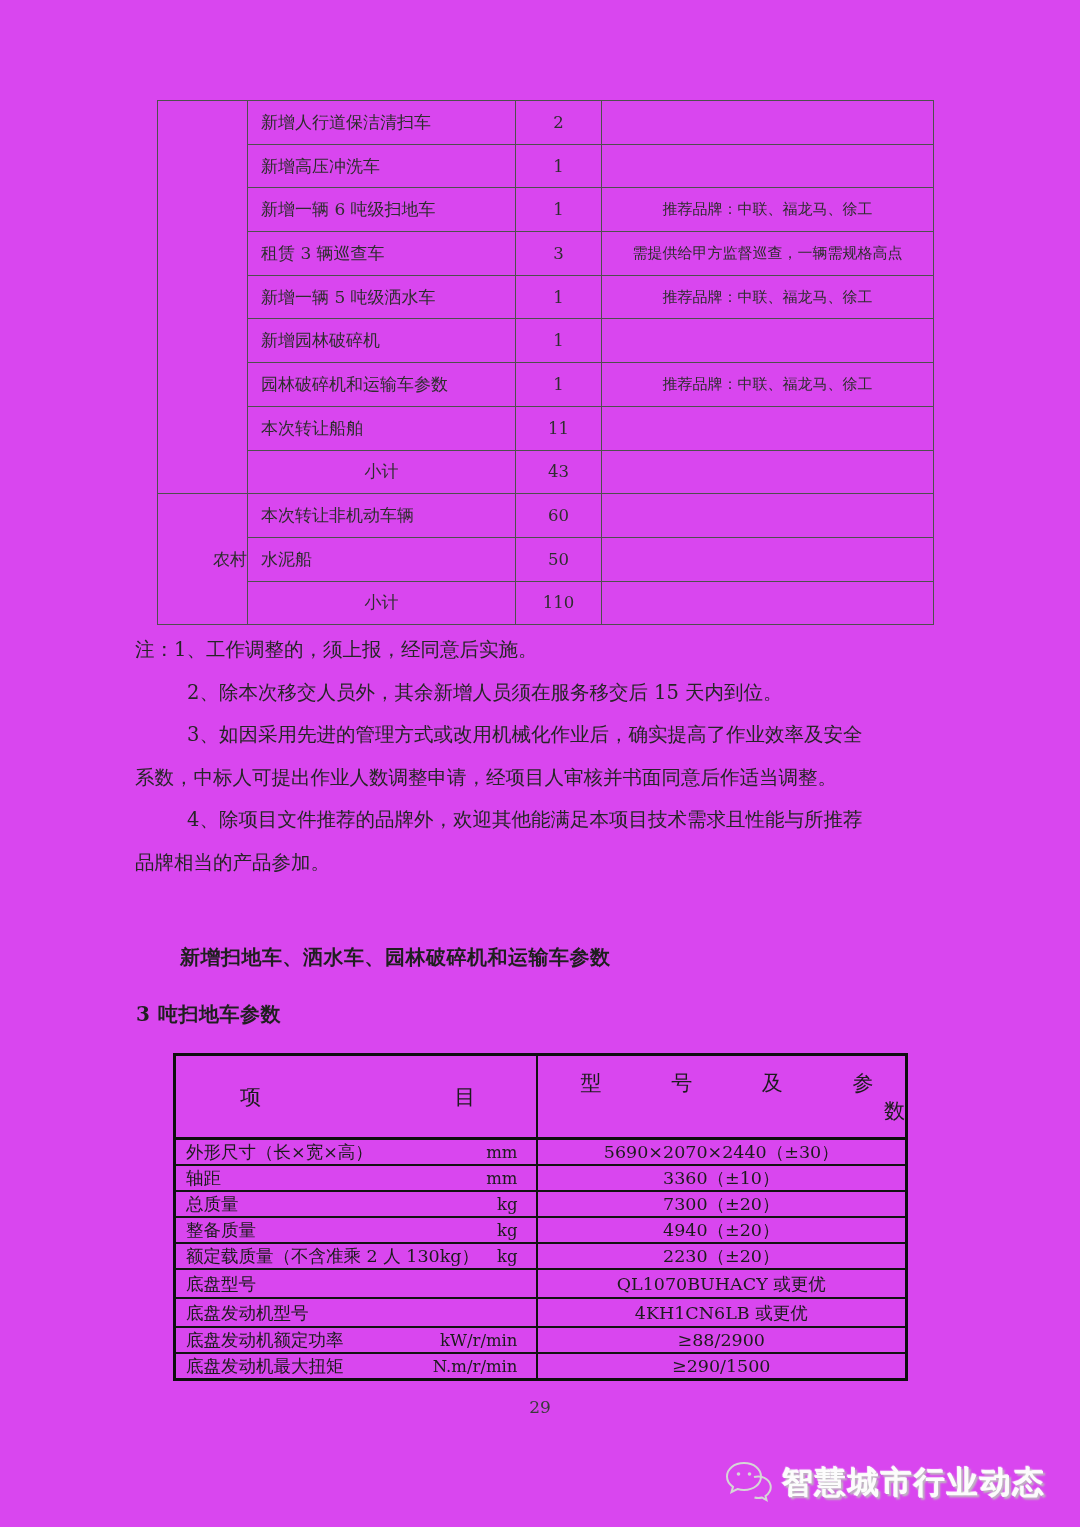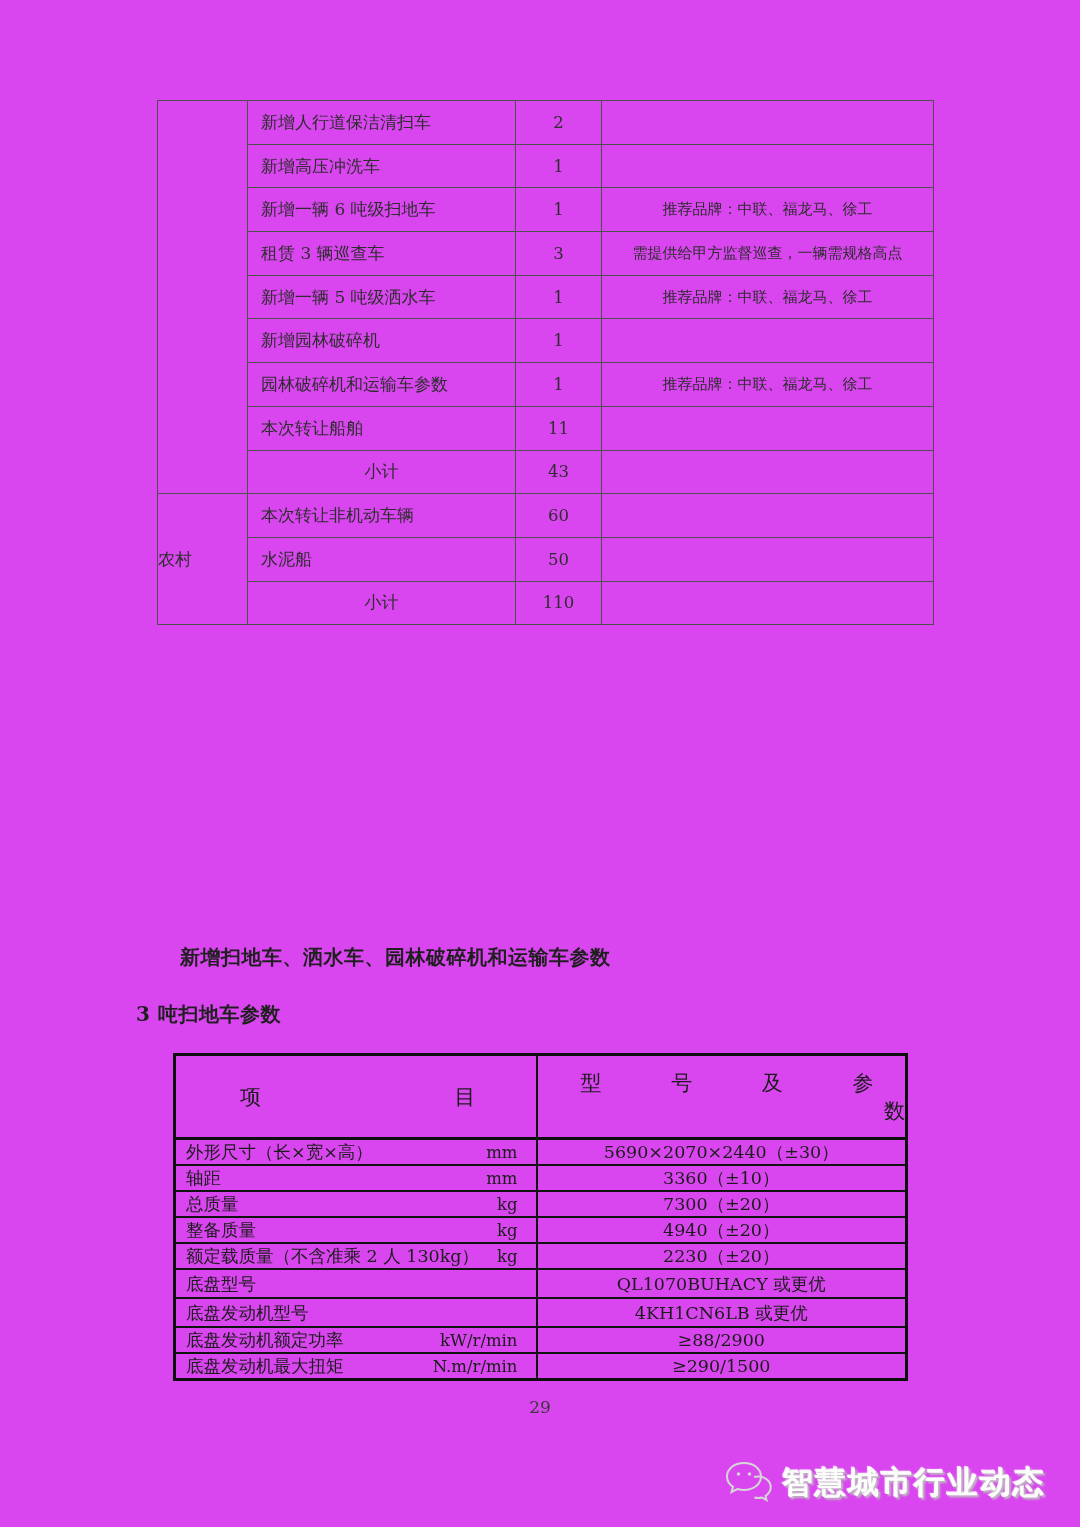--- a/index.html
+++ b/index.html
@@ -13,21 +13,21 @@
     overflow:hidden;
   }
 
   
   table.t1 {
     position:absolute; left:157px; top:100px;
     width:776px; border-collapse:collapse; table-layout:fixed;
     font-size:17px; color:#2e2e2e;
   }
   table.t1 td { border:1px solid #4f4f4f; height:43.7px; overflow:hidden; }
-  table.t1 td.group  { text-align:left; }
+  table.t1 td.group  { text-align:right; }
   table.t1 td.item   { text-align:left; padding-left:13px; }
   table.t1 td.item.subtotal { text-align:center; padding-left:0; }
   table.t1 td.qty    { text-align:center; font-size:16.5px; }
   table.t1 td.remark { text-align:center; font-size:15px; }
 
   
   .notes {
     position:absolute; left:135px; top:629px; width:816px;
     font-size:19.5px; line-height:42.5px; color:#262626;
   }
@@ -153,20 +153,28 @@
         <td class="remark"></td>
       </tr>
       <tr>
         <td class="item subtotal">小计</td>
         <td class="qty">110</td>
         <td class="remark"></td>
       </tr>
     </tbody>
   </table>
 
+  <div class="notes">
+    <div class="line">注：1、工作调整的，须上报，经同意后实施。</div>
+    <div class="line indent">2、除本次移交人员外，其余新增人员须在服务移交后 15 天内到位。</div>
+    <div class="line indent">3、如因采用先进的管理方式或改用机械化作业后，确实提高了作业效率及安全</div>
+    <div class="line">系数，中标人可提出作业人数调整申请，经项目人审核并书面同意后作适当调整。</div>
+    <div class="line indent">4、除项目文件推荐的品牌外，欢迎其他能满足本项目技术需求且性能与所推荐</div>
+    <div class="line">品牌相当的产品参加。</div>
+  </div>
 
   <div class="h-section">新增扫地车、洒水车、园林破碎机和运输车参数</div>
   <div class="h-sub">3 吨扫地车参数</div>
 
   <table class="t2">
     <colgroup>
         <col style="width:362px">
         <col style="width:370px">
       </colgroup>
     <tbody>

